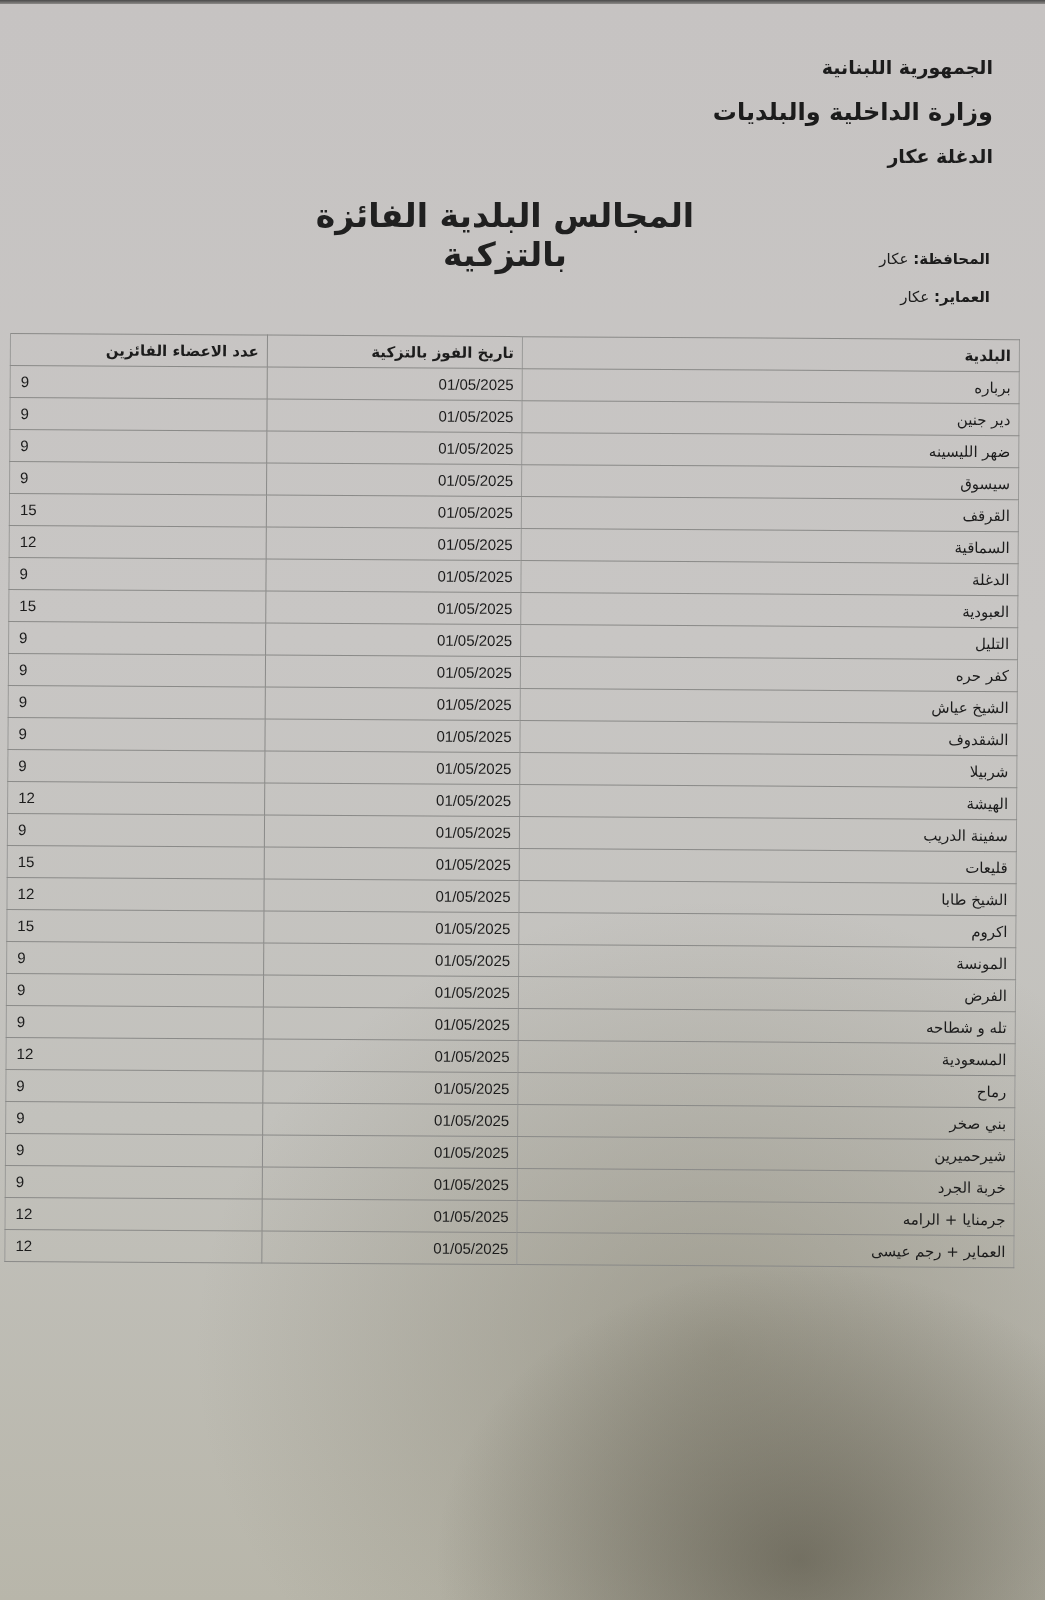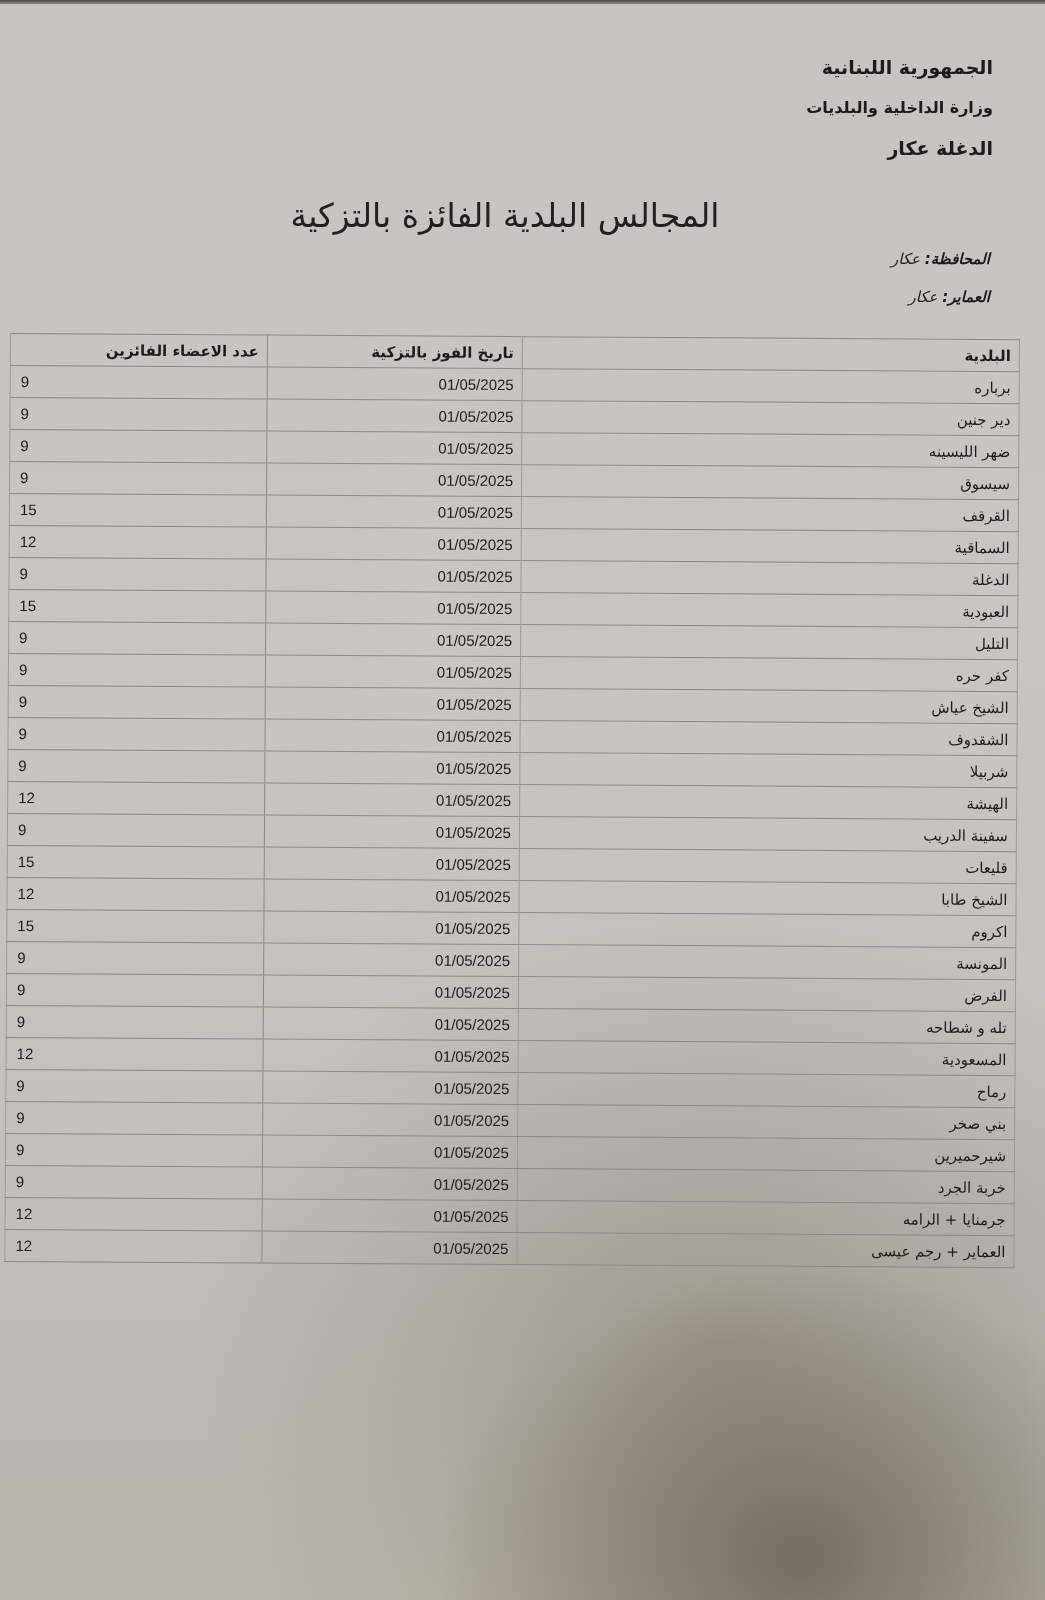--- a/index.html
+++ b/index.html
@@ -19,32 +19,32 @@
       position: absolute; left: 0; top: 0; width: 1045px; height: 4px;
       background: linear-gradient(180deg, #4a4a4a, #8c8a88);
     }
     .page { position: absolute; left: 0; top: 0; width: 1045px; height: 1600px; direction: rtl; }
 
     .letterhead {
       position: absolute; right: 52px; top: 58px;
       text-align: right; font-weight: bold; font-size: 19px; line-height: 1;
     }
     .letterhead div { margin-bottom: 23px; }
-    .letterhead .l2 { font-size: 16px; }
+    .letterhead .l2 { font-size: 24px; }
 
     .doc-title {
       position: absolute; left: 270px; top: 196px; width: 470px;
-      text-align: center; font-size: 33px; font-weight: normal; color: #202020;
+      text-align: center; font-size: 33px; font-weight: bold; color: #202020;
       letter-spacing: 0.5px;
     }
 
     .meta {
       position: absolute; right: 55px; top: 250px; font-size: 15px; text-align: right;
     }
-    .meta .row { margin-bottom: 20px; font-style: italic; }
+    .meta .row { margin-bottom: 20px; }
     .meta .lbl { font-weight: bold; }
 
     .tbl {
       position: absolute; left: 10px; top: 333px; width: 1010px;
       border-collapse: collapse; direction: rtl;
       transform: rotate(0.35deg); transform-origin: top left;
     }
     .tbl th, .tbl td {
       border-top: 1.5px solid #8a8a88;
       border-bottom: 1.5px solid #8a8a88;

